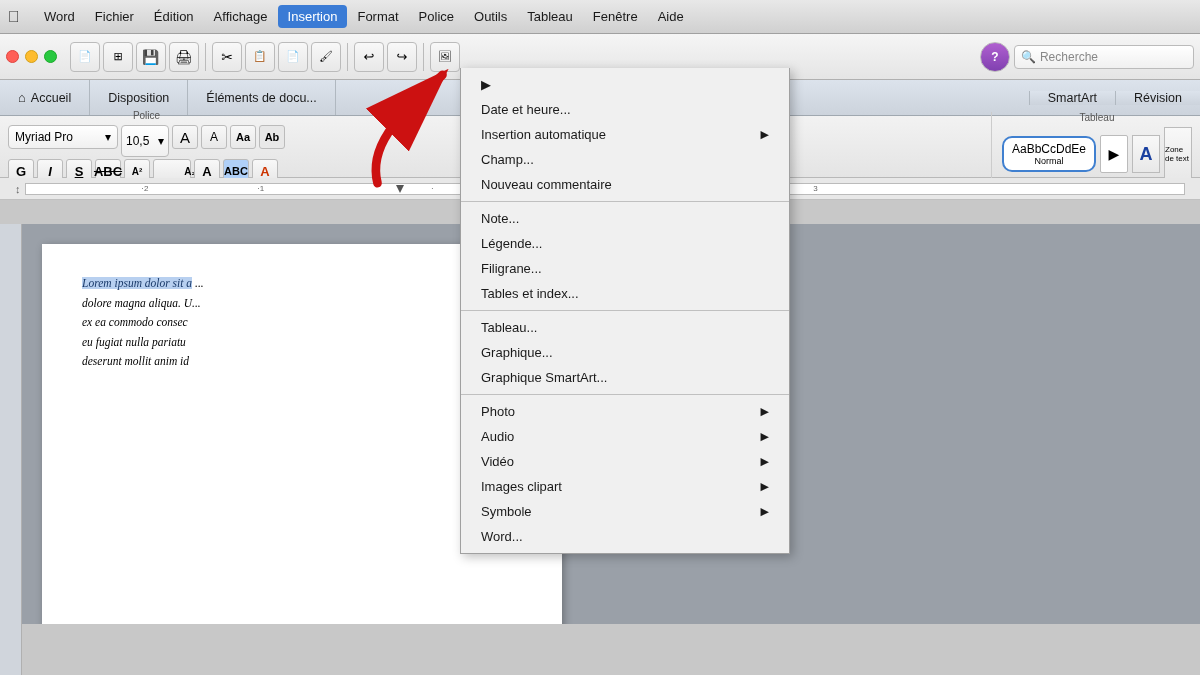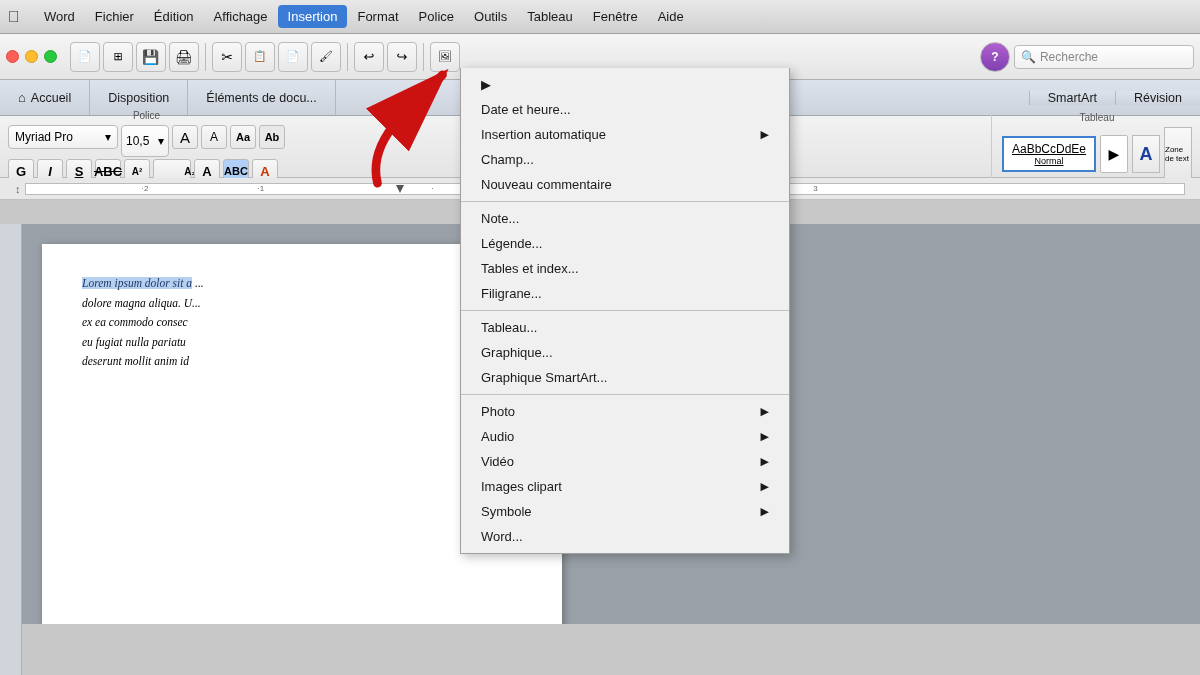--- a/index.html
+++ b/index.html
@@ -353,21 +353,21 @@
           <div class="fmt-btn" style="font-size:13px;">A</div>
           <div class="fmt-btn" style="font-size:11px;background:#b0d0f8;">ABC</div>
           <div class="fmt-btn" style="font-size:13px;color:#cc3300;">A</div>
         </div>
       </div>
 
       <div style="margin-left:auto;display:flex;align-items:center;gap:6px;border-left:1px solid #ccc;padding-left:10px;">
         <div style="display:flex;flex-direction:column;align-items:center;gap:2px;">
           <div class="fmt-label">Tableau</div>
           <div style="display:flex;gap:4px;align-items:center;">
-            <div style="border:2px solid #4080d0;padding:4px 8px;background:white;font-size:12px;border-radius:0;text-decoration:underline;">
+            <div style="border:2px solid #4080d0;padding:4px 8px;background:white;font-size:12px;border-radius:10px;">
               <span>AaBbCcDdEe</span>
               <div style="font-size:9px;text-align:center;">Normal</div>
             </div>
             <div style="width:28px;height:38px;border:1px solid #bbb;background:white;display:flex;align-items:center;justify-content:center;border-radius:2px;">
               <span style="font-size:14px;">▶</span>
             </div>
             <div style="width:28px;height:38px;border:1px solid #bbb;background:linear-gradient(to bottom,#f8f8f8,#e8e8e8);display:flex;align-items:center;justify-content:center;">
               <span style="font-size:18px;font-weight:bold;color:#1a40a0;">A</span>
             </div>
             <div style="width:28px;height:54px;border:1px solid #bbb;background:linear-gradient(to bottom,#f8f8f8,#e8e8e8);display:flex;flex-direction:column;align-items:center;justify-content:center;">
@@ -440,24 +440,24 @@
       <span>Nouveau commentaire</span>
     </div>
     <div class="dd-separator"></div>
     <div class="dd-item">
       <span>Note...</span>
     </div>
     <div class="dd-item">
       <span>Légende...</span>
     </div>
     <div class="dd-item">
+      <span>Filigrane...</span>
+    </div>
+    <div class="dd-item">
       <span>Tables et index...</span>
-    </div>
-    <div class="dd-item">
-      <span>Filigrane...</span>
     </div>
     <div class="dd-separator"></div>
     <div class="dd-item">
       <span>Tableau...</span>
     </div>
     <div class="dd-item">
       <span>Graphique...</span>
     </div>
     <div class="dd-item">
       <span>Graphique SmartArt...</span>

